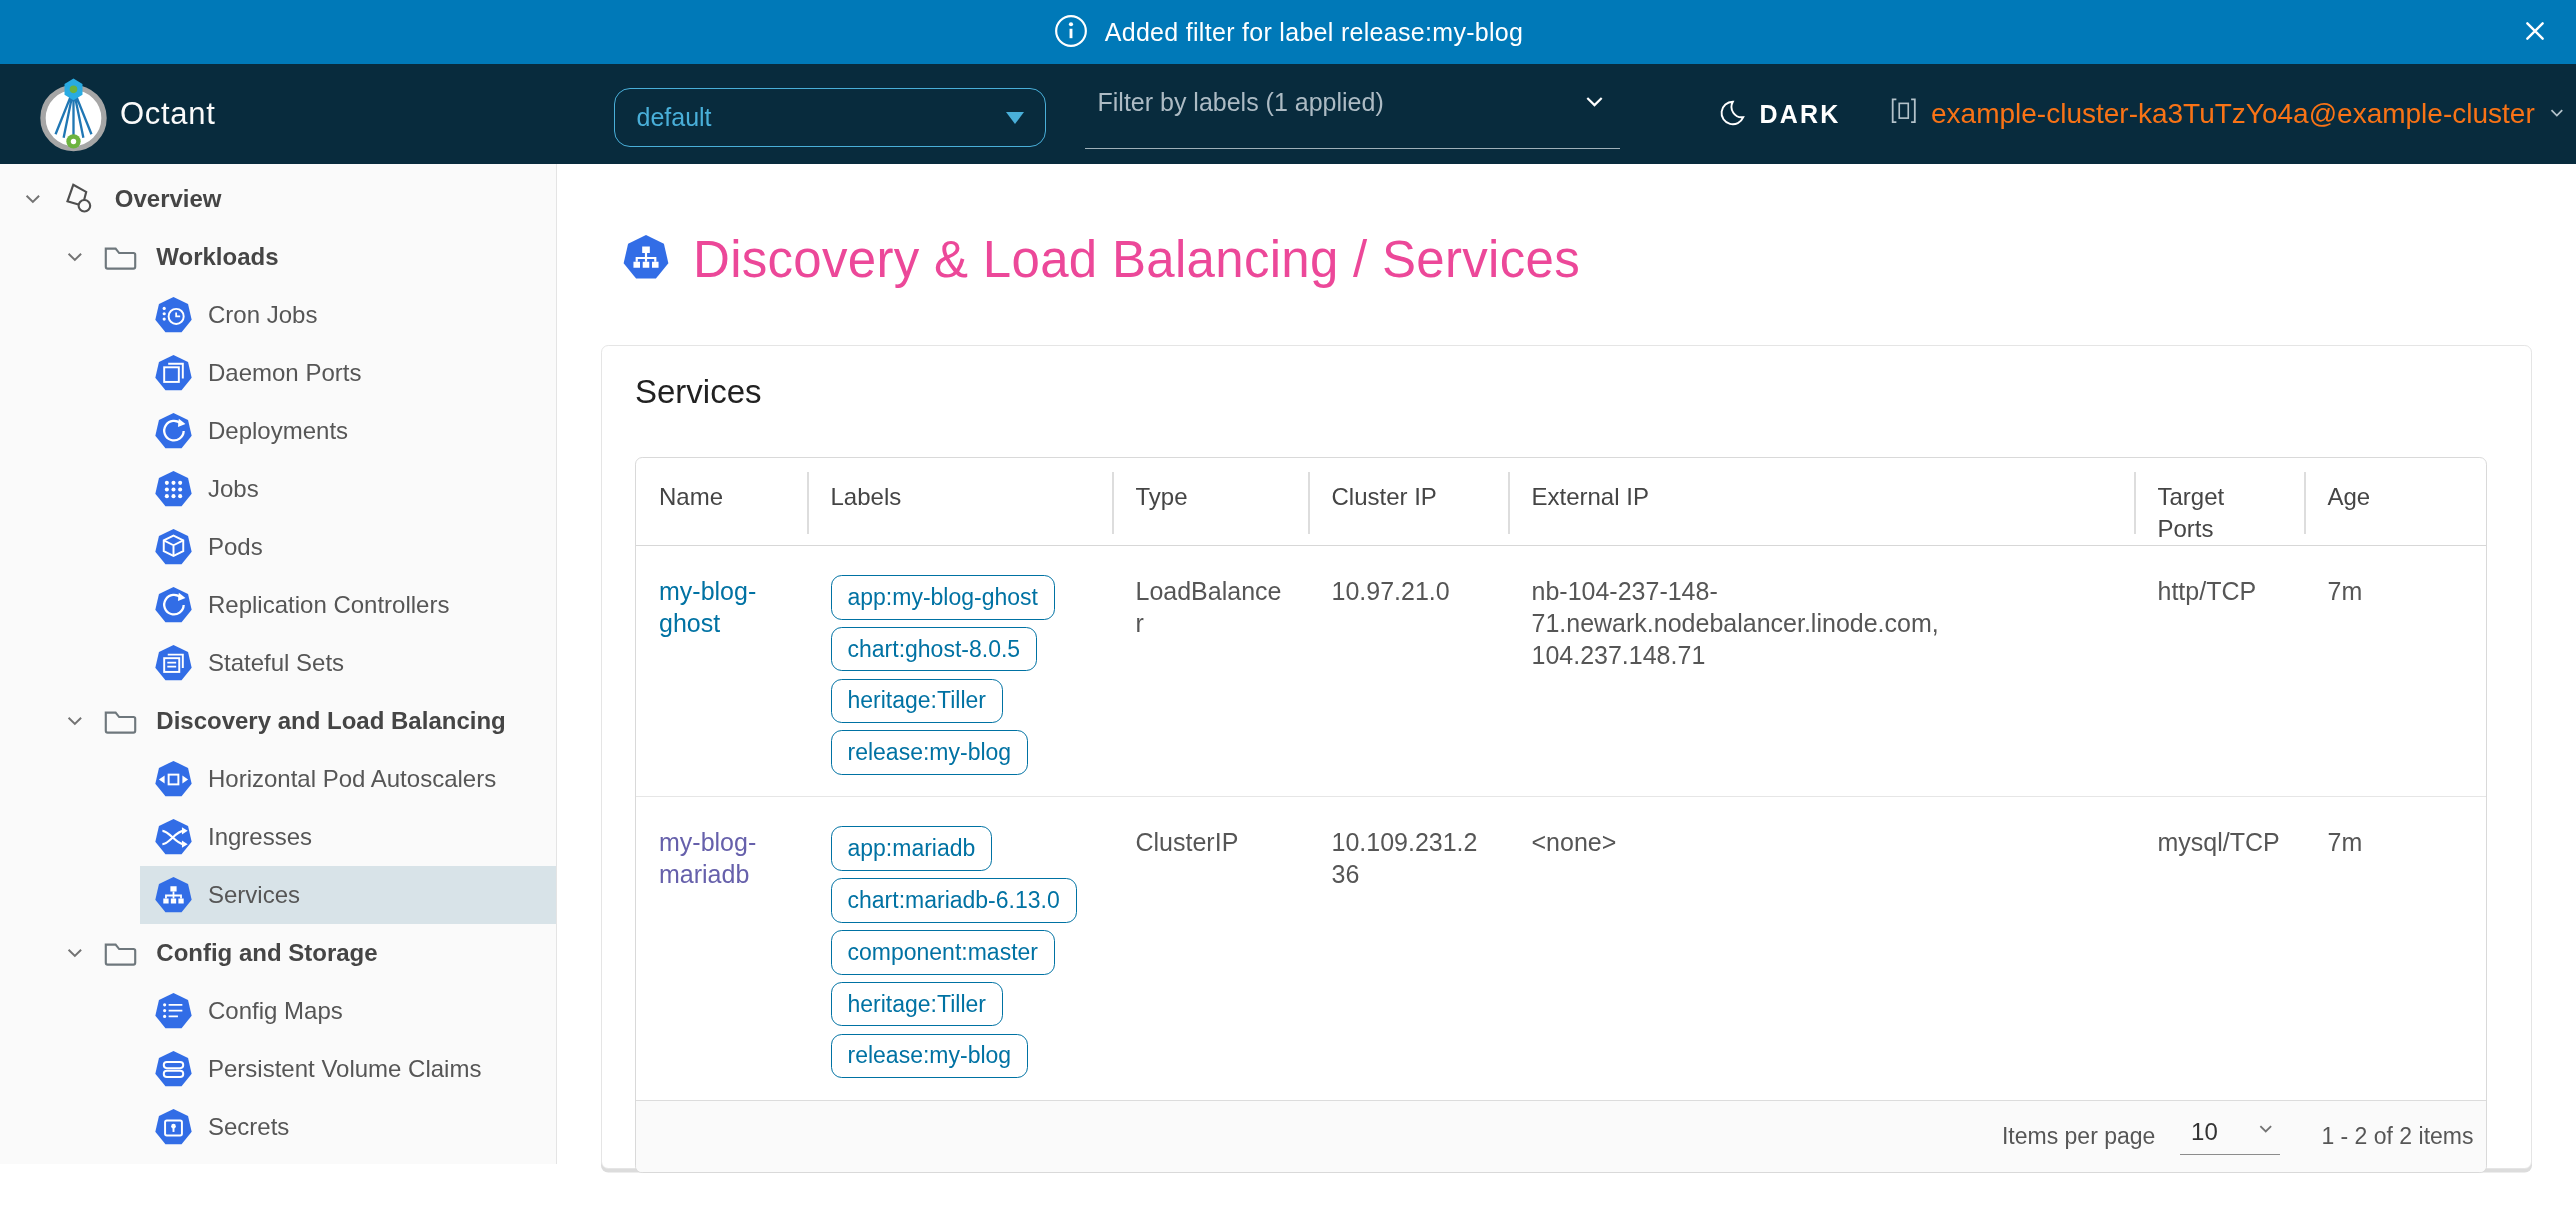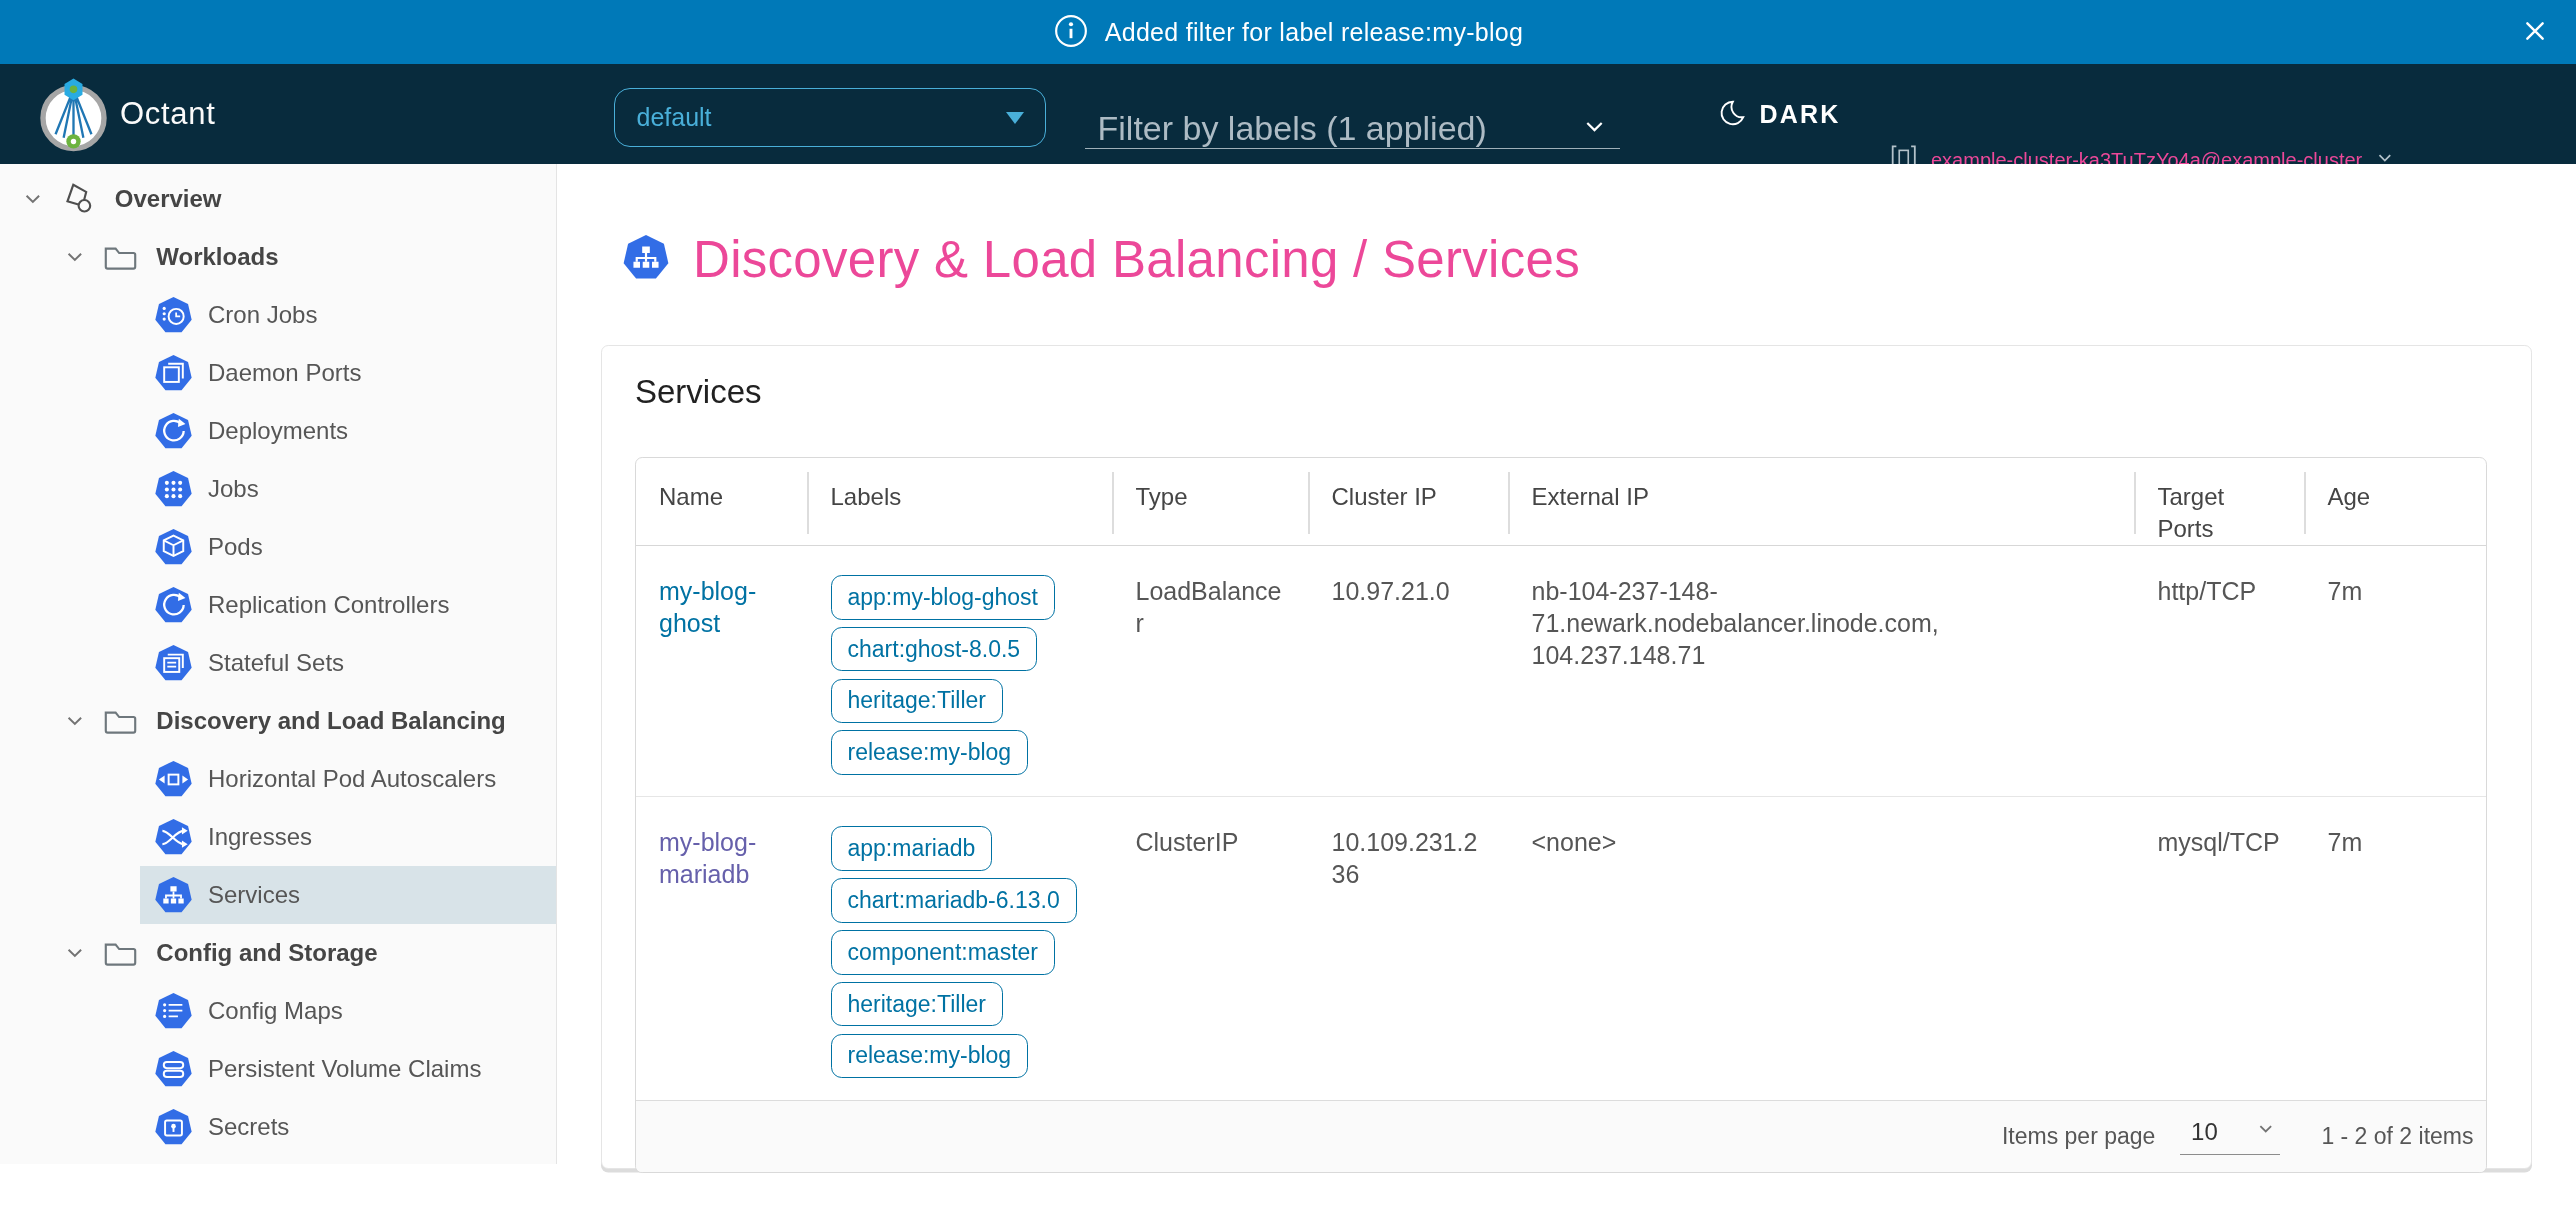--- a/index.html
+++ b/index.html
@@ -25,28 +25,28 @@
   .hdr{height:100px;background:var(--header-bg);position:relative;flex:0 0 auto;}
   .logo{position:absolute;left:34px;top:10.7px;}
   .brand{position:absolute;left:120px;top:0;height:100px;display:flex;align-items:center;
     color:#fafafa;font-size:31px;letter-spacing:0.7px;}
   .ns-select{position:absolute;left:614px;top:24px;width:432px;height:59px;
     border:1.8px solid #49afd9;border-radius:16px;display:flex;align-items:center;
     padding:0 21.5px;color:#49afd9;font-size:25px;cursor:pointer;}
   .ns-caret{margin-left:auto;width:0;height:0;border-left:9.8px solid transparent;
     border-right:9.8px solid transparent;border-top:12.5px solid #49afd9;}
   .lbl-filter{position:absolute;left:1085px;top:24px;width:535px;height:61px;
-    border-bottom:1.8px solid #9fb0b9;display:flex;align-items:flex-end;padding:0 12.5px;
-    color:#adbbc4;font-size:34px;cursor:pointer;}
+    border-bottom:1.8px solid #9fb0b9;display:flex;align-items:flex-start;padding:0 12.5px;
+    color:#adbbc4;font-size:25px;cursor:pointer;}
   .lbl-filter .chev{margin-left:auto;}
   .theme-toggle{position:absolute;left:1717px;top:0;height:100px;display:flex;
     align-items:center;gap:12.5px;color:#fff;cursor:pointer;}
   .theme-toggle .t-label{font-size:25px;font-weight:bold;letter-spacing:2.2px;}
   .cluster-sel{position:absolute;left:1889px;top:0;height:100px;display:flex;
-    align-items:center;gap:12.5px;color:#ec4899;font-size:20px;cursor:pointer;margin-top:46px;}
+    align-items:center;gap:12.5px;color:#f97316;font-size:28px;cursor:pointer;}
 
   
   .app-body{flex:1 1 auto;display:flex;min-height:0;}
   .sidebar{width:557px;flex:0 0 auto;background:var(--sidebar-bg);
     border-right:1.8px solid #e4e4e4;padding-top:6.3px;overflow:hidden;}
   .nav-row{height:58px;display:flex;align-items:center;cursor:pointer;}
   .nav-row.l0{padding-left:21.5px;}
   .nav-row.l1{padding-left:63px;}
   .nav-row.l2{padding-left:154px;}
   .nav-row.selected{background:linear-gradient(90deg, rgba(0,0,0,0) 140px, var(--selected-bg) 140px);}

